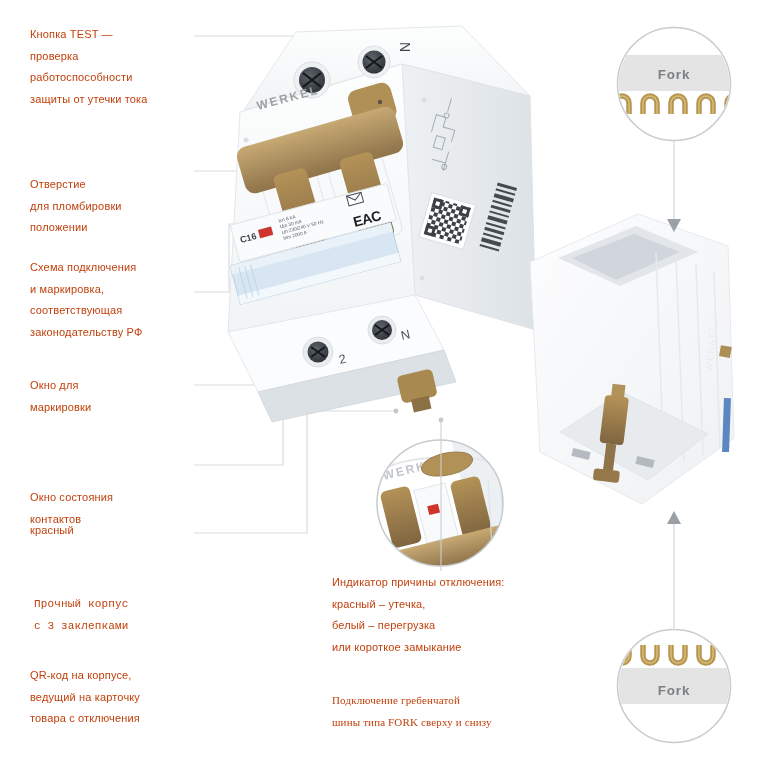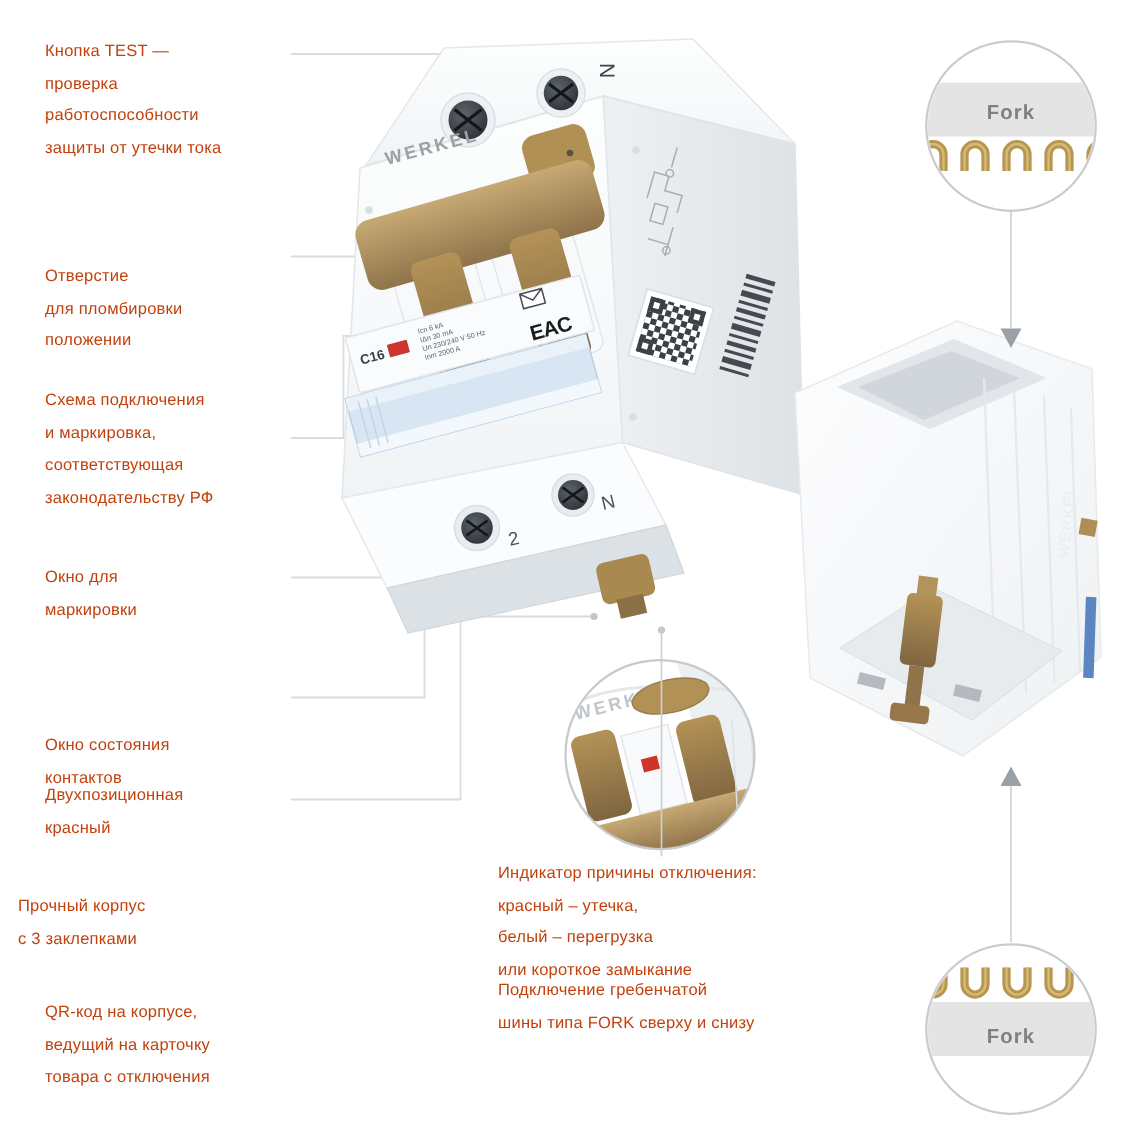--- a/index.html
+++ b/index.html
@@ -39,43 +39,42 @@
   <div>Окно для</div>
   <div>маркировки</div>
 </div>
 
 <div class="note" style="left:30px;top:449px;margin-top:38px;">
   <div>Окно состояния</div>
   <div>контактов</div>
 </div>
 
 <div class="note" style="left:30px;top:520px;">
-  <div>Двухпозиционная</div>
   <div>красный</div>
 </div>
 
-<div class="note" style="left:12px;top:594px;">
+<div class="note" style="left:34px;top:594px;font-family:Liberation Mono, monospace;">
   <div>Прочный корпус</div>
   <div>с 3 заклепками</div>
 </div>
 
 <div class="note" style="left:30px;top:665px;">
   <div>QR-код на корпусе,</div>
   <div>ведущий на карточку</div>
   <div>товара с отключения</div>
 </div>
 
 <div class="note" style="left:332px;top:572px;">
   <div>Индикатор причины отключения:</div>
   <div>красный – утечка,</div>
   <div>белый – перегрузка</div>
   <div>или короткое замыкание</div>
 </div>
 
-<div class="note" style="left:332px;top:650px;">
+<div class="note" style="left:332px;top:690px;font-family:Liberation Serif, serif;">
   <div>Подключение гребенчатой</div>
   <div>шины типа FORK сверху и снизу</div>
 </div>
 
 <svg width="760" height="760" viewBox="0 0 760 760">
   <defs>
     <linearGradient id="gFace" x1="0" y1="0" x2="0" y2="1">
       <stop offset="0" stop-color="#fdfefe"></stop>
           <stop offset="1" stop-color="#f1f4f6"></stop>
     </linearGradient>

